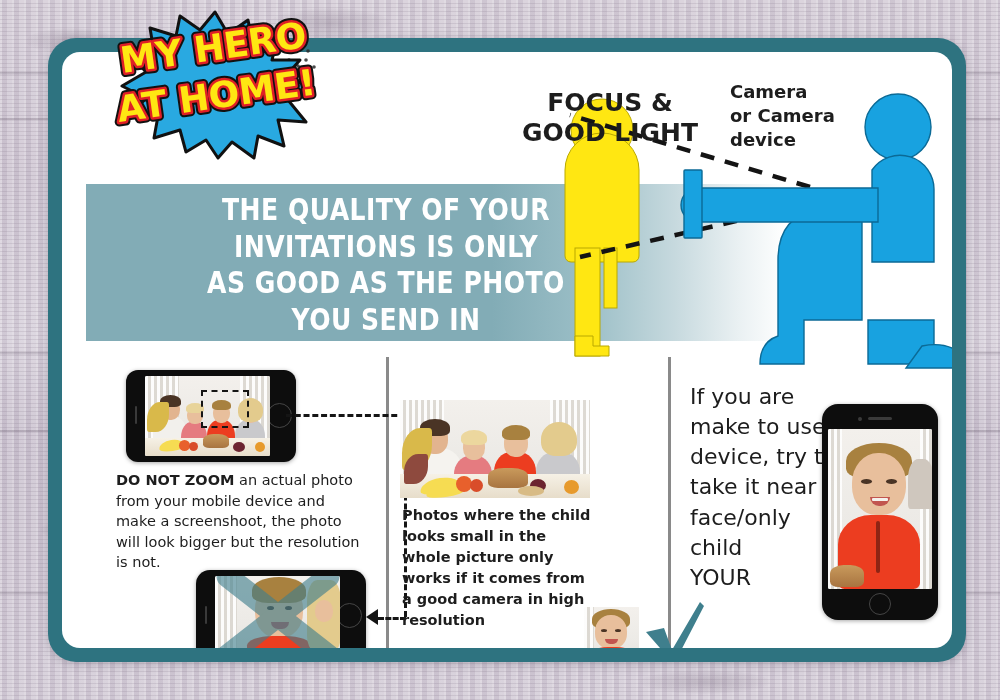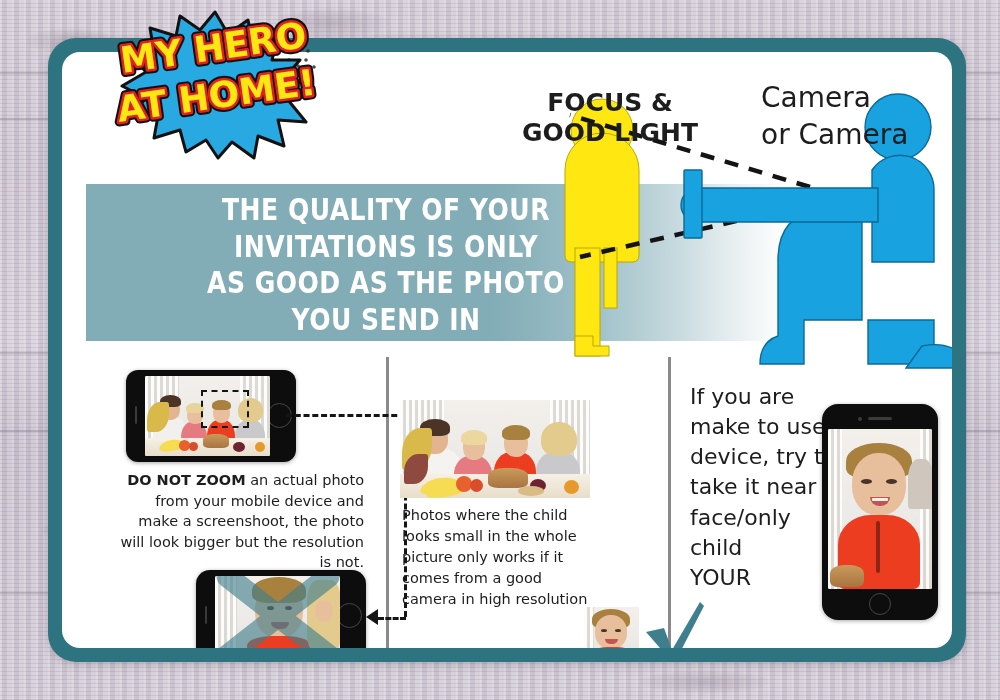--- a/index.html
+++ b/index.html
@@ -107,25 +107,25 @@
     text-align: center;
     font-family: "DejaVu Sans", sans-serif;
     font-weight: bold;
     font-size: 25px;
     line-height: 1.18;
     color: #1d1d1d;
     z-index: 20;
   }
   .lbl-camera {
     position: absolute;
-    left: 699px; top: 28px;
+    left: 668px; top: 28px;
     width: 150px;
     font-family: "DejaVu Sans", sans-serif;
-    font-weight: normal;
-    font-size: 28px;
+    font-weight: bold;
+    font-size: 18px;
     line-height: 1.32;
     color: #1d1d1d;
     z-index: 20;
   }
 
   
   .hero-art {
     position: absolute;
     left: 430px; top: 0px;
     width: 460px; height: 320px;
@@ -141,22 +141,22 @@
     background: #8a8a8a;
     top: 305px; height: 312px;
     z-index: 10;
   }
   .divider.d1 { left: 324px; }
   .divider.d2 { left: 606px; }
 
   .panel { position: absolute; z-index: 11; }
 
   
-  .panel-left  { left: 16px;  top: 310px; width: 306px; height: 310px; text-align: right; }
-  .panel-mid   { left: 330px; top: 310px; width: 272px; height: 310px; }
+  .panel-left  { left: 16px;  top: 310px; width: 306px; height: 310px; }
+  .panel-mid   { left: 330px; top: 310px; width: 272px; height: 310px; font-weight: bold; }
   .panel-right { left: 612px; top: 310px; width: 290px; height: 310px; }
 
   .body-text {
     font-family: "DejaVu Sans", sans-serif;
     color: #1d1d1d;
   }
   .t-donotzoom {
     position: absolute;
     left: 38px; top: 108px; width: 248px;
     font-size: 14.5px; line-height: 1.42;
@@ -361,20 +361,21 @@
       </div>
 
       <div class="lbl-focus">
         <div>FOCUS &amp;</div>
         <div>GOOD LIGHT</div>
       </div>
 
       <div class="lbl-camera">
         <div>Camera</div>
         <div>or Camera</div>
+        <div>device</div>
       </div>
 
       <div class="hero-art">
         <svg viewBox="0 0 460 320">
 
           <g>
             <circle cx="110" cy="78" r="31" fill="#ffe712" stroke="#b9a800" stroke-width="1"></circle>
             <path d="M110 118 m-37 0 a37 37 0 0 1 74 0 l0 86 a6 6 0 0 1 -6 6 l-62 0 a6 6 0 0 1 -6 -6 Z" fill="#ffe712" stroke="#b9a800" stroke-width="1"></path>
             <rect x="83" y="196" width="25" height="108" fill="#ffe712" stroke="#b9a800" stroke-width="1"></rect>
             <path d="M83 284 l0 20 l34 0 l0 -10 l-16 0 l0 -10 Z" fill="#ffe712" stroke="#b9a800" stroke-width="1"></path>

